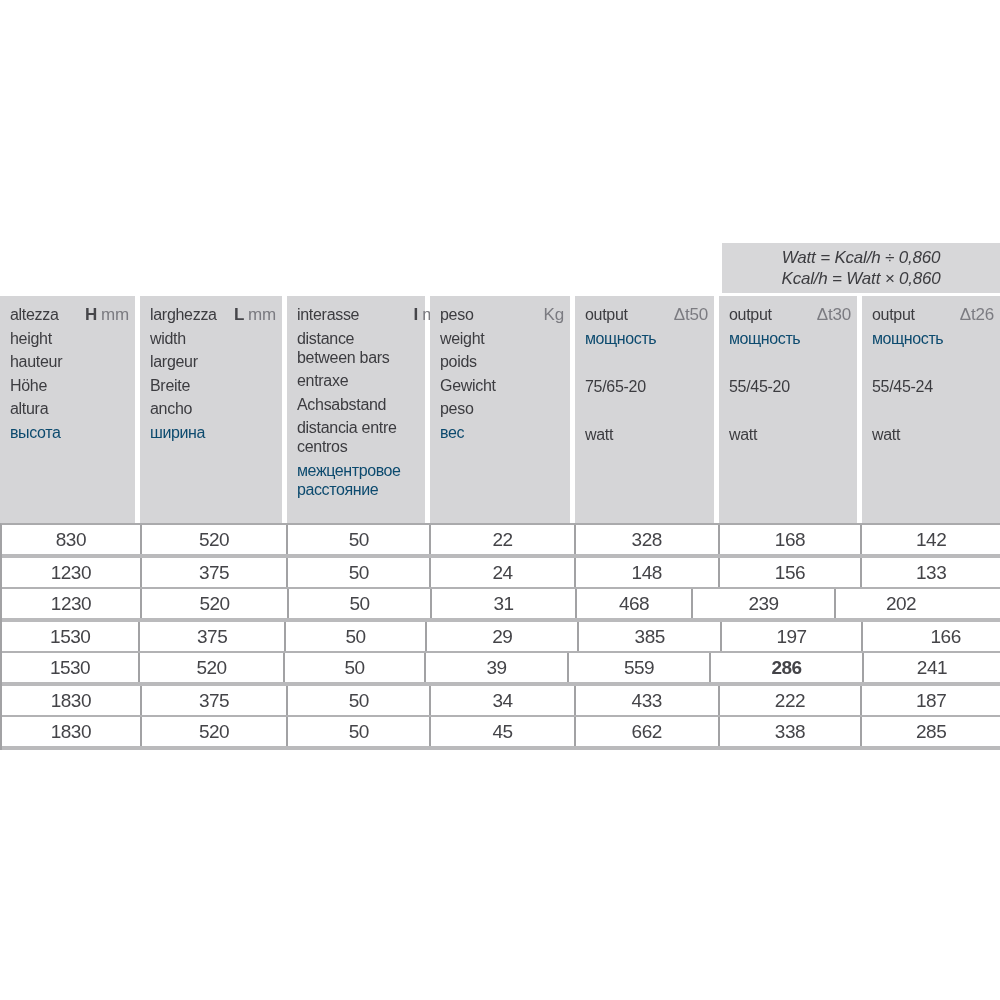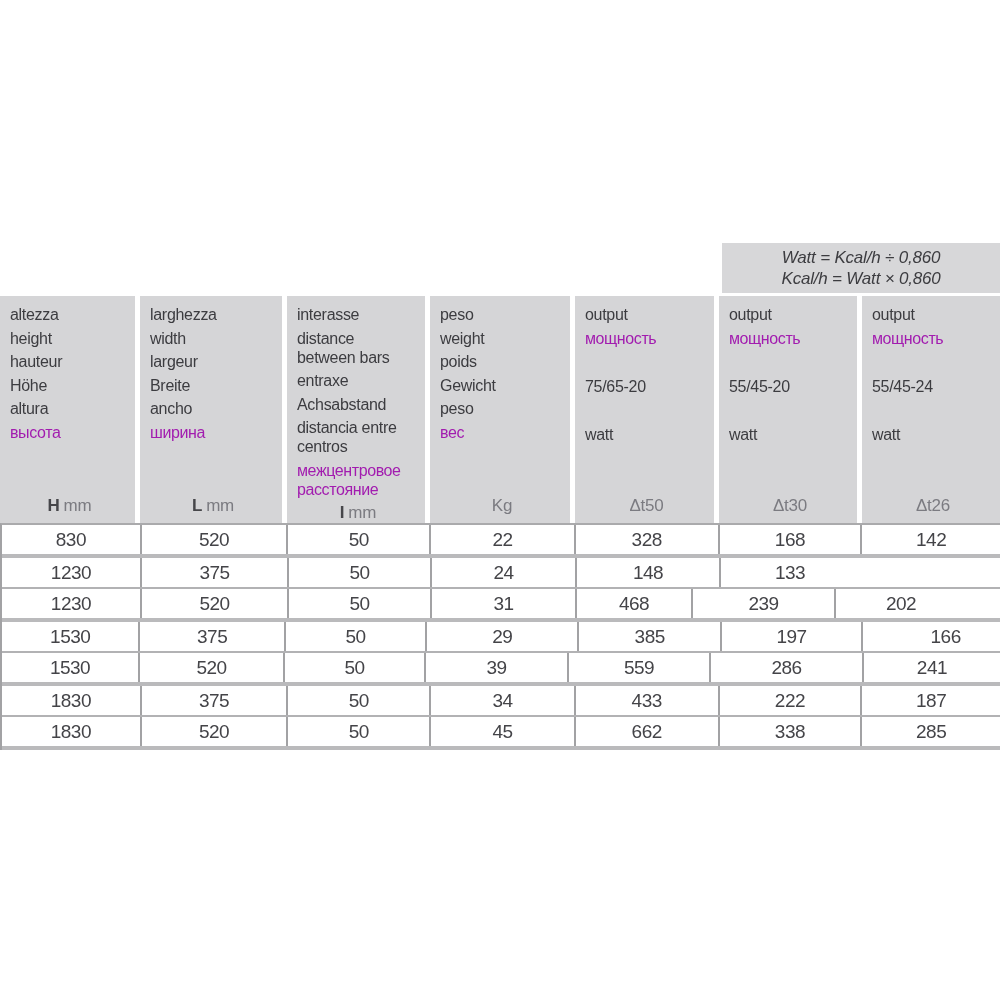--- a/index.html
+++ b/index.html
@@ -14,30 +14,31 @@
     justify-content:center; align-items:center;
   }
   .formula-line {
     font-style:italic; font-size:17px; line-height:21px; color:#3c3c40;
     letter-spacing:-0.2px; white-space:nowrap;
   }
   
   .header { position:absolute; left:0; top:296px; width:1000px; height:227px; display:flex; }
   .hcell {
     box-sizing:border-box; background:#d5d5d7; height:227px;
-    padding:9px 6px 4px 10px; display:flex; flex-direction:column;
+    padding:9px 6px 4px 10px; display:flex; flex-direction:row;
     border-right:5px solid #ffffff;
+    gap:13px;
   }
   .hcell:last-child { border-right:none; }
   .langs { flex:1 1 auto; }
   .lang-line {
     font-size:16px; line-height:19px; margin-bottom:4.5px;
     letter-spacing:-0.3px; white-space:pre-line; color:#3c3c40;
   }
-  .lang-line.cy { color:#a21caf; letter-spacing:-0.4px; }
+  .lang-line.cy { color:#0c4a6e; letter-spacing:-0.4px; }
   .lang-line.sp { margin-top:29px; }
   .unit {
     flex:0 0 auto; text-align:center; font-size:17px; color:#7b7b81;
     padding-bottom:3px; letter-spacing:-0.2px;
   }
   .unit b { color:#46464a; font-weight:bold; margin-right:4px; }
   .unit b:empty { display:none; margin:0; }
   
   .datagrid {
     position:absolute; left:0; top:523px; width:1000px;
@@ -150,20 +151,21 @@
         <div class="cell" style="width: 144px;">328</div>
         <div class="cell" style="width: 143px;">168</div>
         <div class="cell" style="width: 138px;">142</div>
       </div>
       <div class="row">
         <div class="cell" style="width: 140px;">1230</div>
         <div class="cell" style="width: 147px;">375</div>
         <div class="cell" style="width: 143px;">50</div>
         <div class="cell" style="width: 145px;">24</div>
         <div class="cell" style="width: 144px;">148</div>
+        <div class="cell" style="width: 143px;">156</div>
         <div class="cell" style="width: 138px;">133</div>
       </div>
       <div class="row group-end">
         <div class="cell" style="width: 140px;">1230</div>
         <div class="cell" style="width: 147px;">520</div>
         <div class="cell" style="width: 143px;">50</div>
         <div class="cell" style="width: 145px;">31</div>
         <div class="cell" style="width: 116px;">468</div>
         <div class="cell" style="width: 143px;">239</div>
         <div class="cell" style="width: 130px;">202</div>
@@ -176,21 +178,21 @@
         <div class="cell" style="width: 144px;">385</div>
         <div class="cell" style="width: 143px;">197</div>
         <div class="cell" style="width: 138px; padding-left: 28px;">166</div>
       </div>
       <div class="row group-end">
         <div class="cell" style="width: 140px;">1530</div>
         <div class="cell" style="width: 147px;">520</div>
         <div class="cell" style="width: 143px;">50</div>
         <div class="cell" style="width: 145px;">39</div>
         <div class="cell" style="width: 144px;">559</div>
-        <div class="cell" style="width: 155px;">286</div>
+        <div class="cell" style="width: 155px; font-weight: bold;">286</div>
         <div class="cell" style="width: 138px;">241</div>
       </div>
       <div class="row">
         <div class="cell" style="width: 140px;">1830</div>
         <div class="cell" style="width: 147px;">375</div>
         <div class="cell" style="width: 143px;">50</div>
         <div class="cell" style="width: 145px;">34</div>
         <div class="cell" style="width: 144px;">433</div>
         <div class="cell" style="width: 143px;">222</div>
         <div class="cell" style="width: 138px;">187</div>

